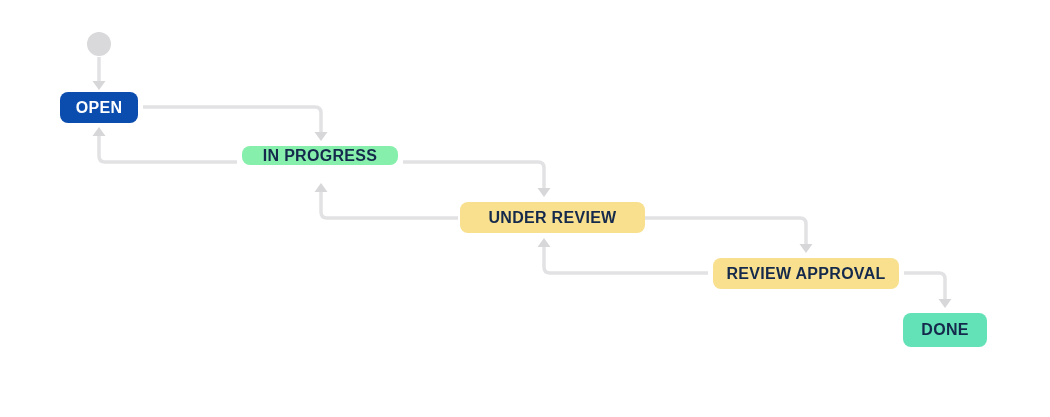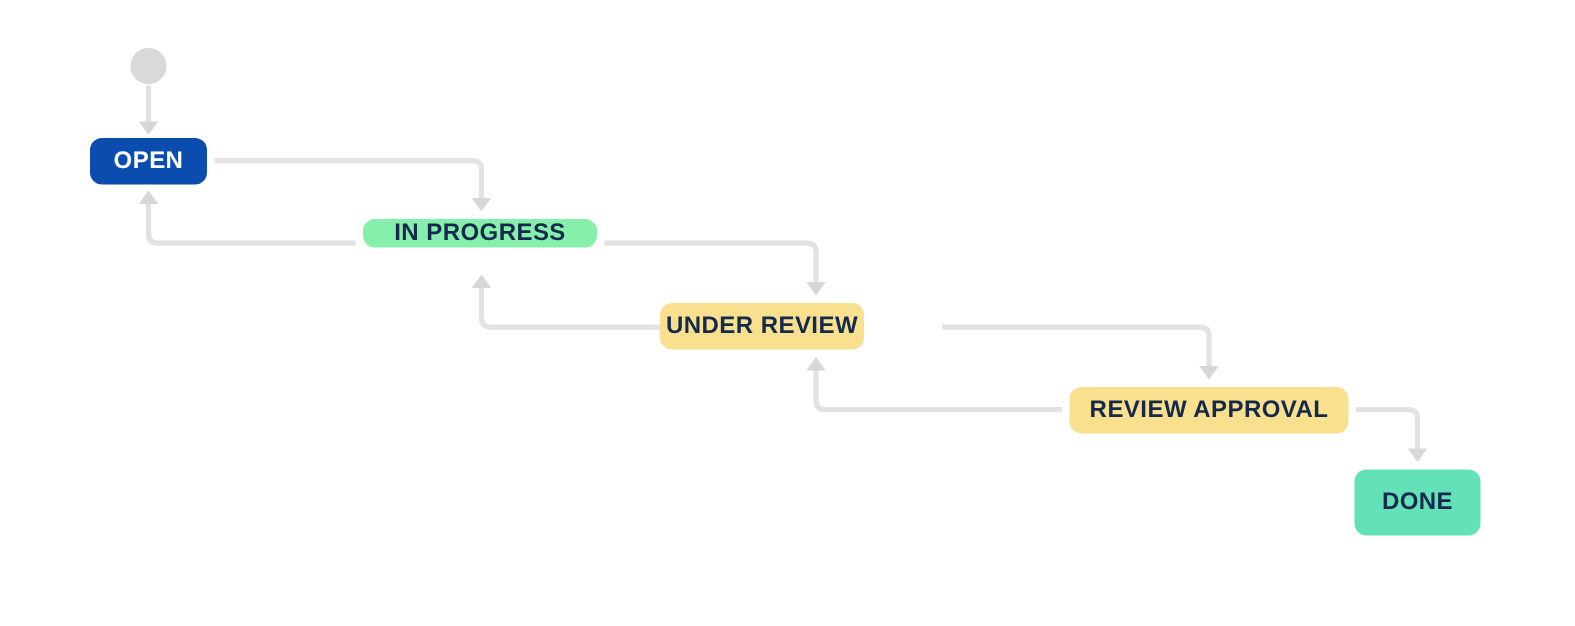--- a/index.html
+++ b/index.html
@@ -61,16 +61,16 @@
       <path d="M 628 218 L 800 218 Q 806 218 806 224 L 806 245" fill="none" stroke="#e2e2e4" stroke-width="3.5"></path>
       <polygon points="806,253 799.5,244 812.5,244" fill="#d7d7d9"></polygon>
       <path d="M 708 273 L 550 273 Q 544 273 544 267 L 544 246" fill="none" stroke="#e2e2e4" stroke-width="3.5"></path>
       <polygon points="544,238 537.5,247 550.5,247" fill="#d7d7d9"></polygon>
       <path d="M 904 273 L 939 273 Q 945 273 945 279 L 945 300" fill="none" stroke="#e2e2e4" stroke-width="3.5"></path>
       <polygon points="945,308 938.5,299 951.5,299" fill="#d7d7d9"></polygon>
     </svg>
   <div class="start-node" style="left: 87px; top: 32px; height: 24px; width: 24px; background: rgb(217, 217, 219);"></div>
 <div class="status" style="left: 60px; top: 92px; width: 78px; height: 31px; background: rgb(11, 77, 175); color: rgb(255, 255, 255);">OPEN</div>
     <div class="status" style="left: 242px; top: 146px; width: 156px; height: 19px; background: #86efac; color: rgb(20, 41, 75);">IN PROGRESS</div>
-    <div class="status" style="left: 440px; top: 202px; width: 136px; height: 31px; background: rgb(248, 224, 142); color: rgb(20, 41, 75);">UNDER REVIEW</div>
+    <div class="status" style="left: 460px; top: 202px; width: 185px; height: 31px; background: rgb(248, 224, 142); color: rgb(20, 41, 75);">UNDER REVIEW</div>
     <div class="status" style="left: 713px; top: 258px; width: 186px; height: 31px; background: rgb(248, 224, 142); color: rgb(20, 41, 75);">REVIEW APPROVAL</div>
-    <div class="status" style="left: 903px; top: 313px; width: 84px; height: 44px; background: rgb(99, 226, 183); color: rgb(20, 41, 75);">DONE</div>
+    <div class="status" style="left: 903px; top: 313px; width: 84px; height: 34px; background: rgb(99, 226, 183); color: rgb(20, 41, 75);">DONE</div>
   </div>
 
 </body></html>

